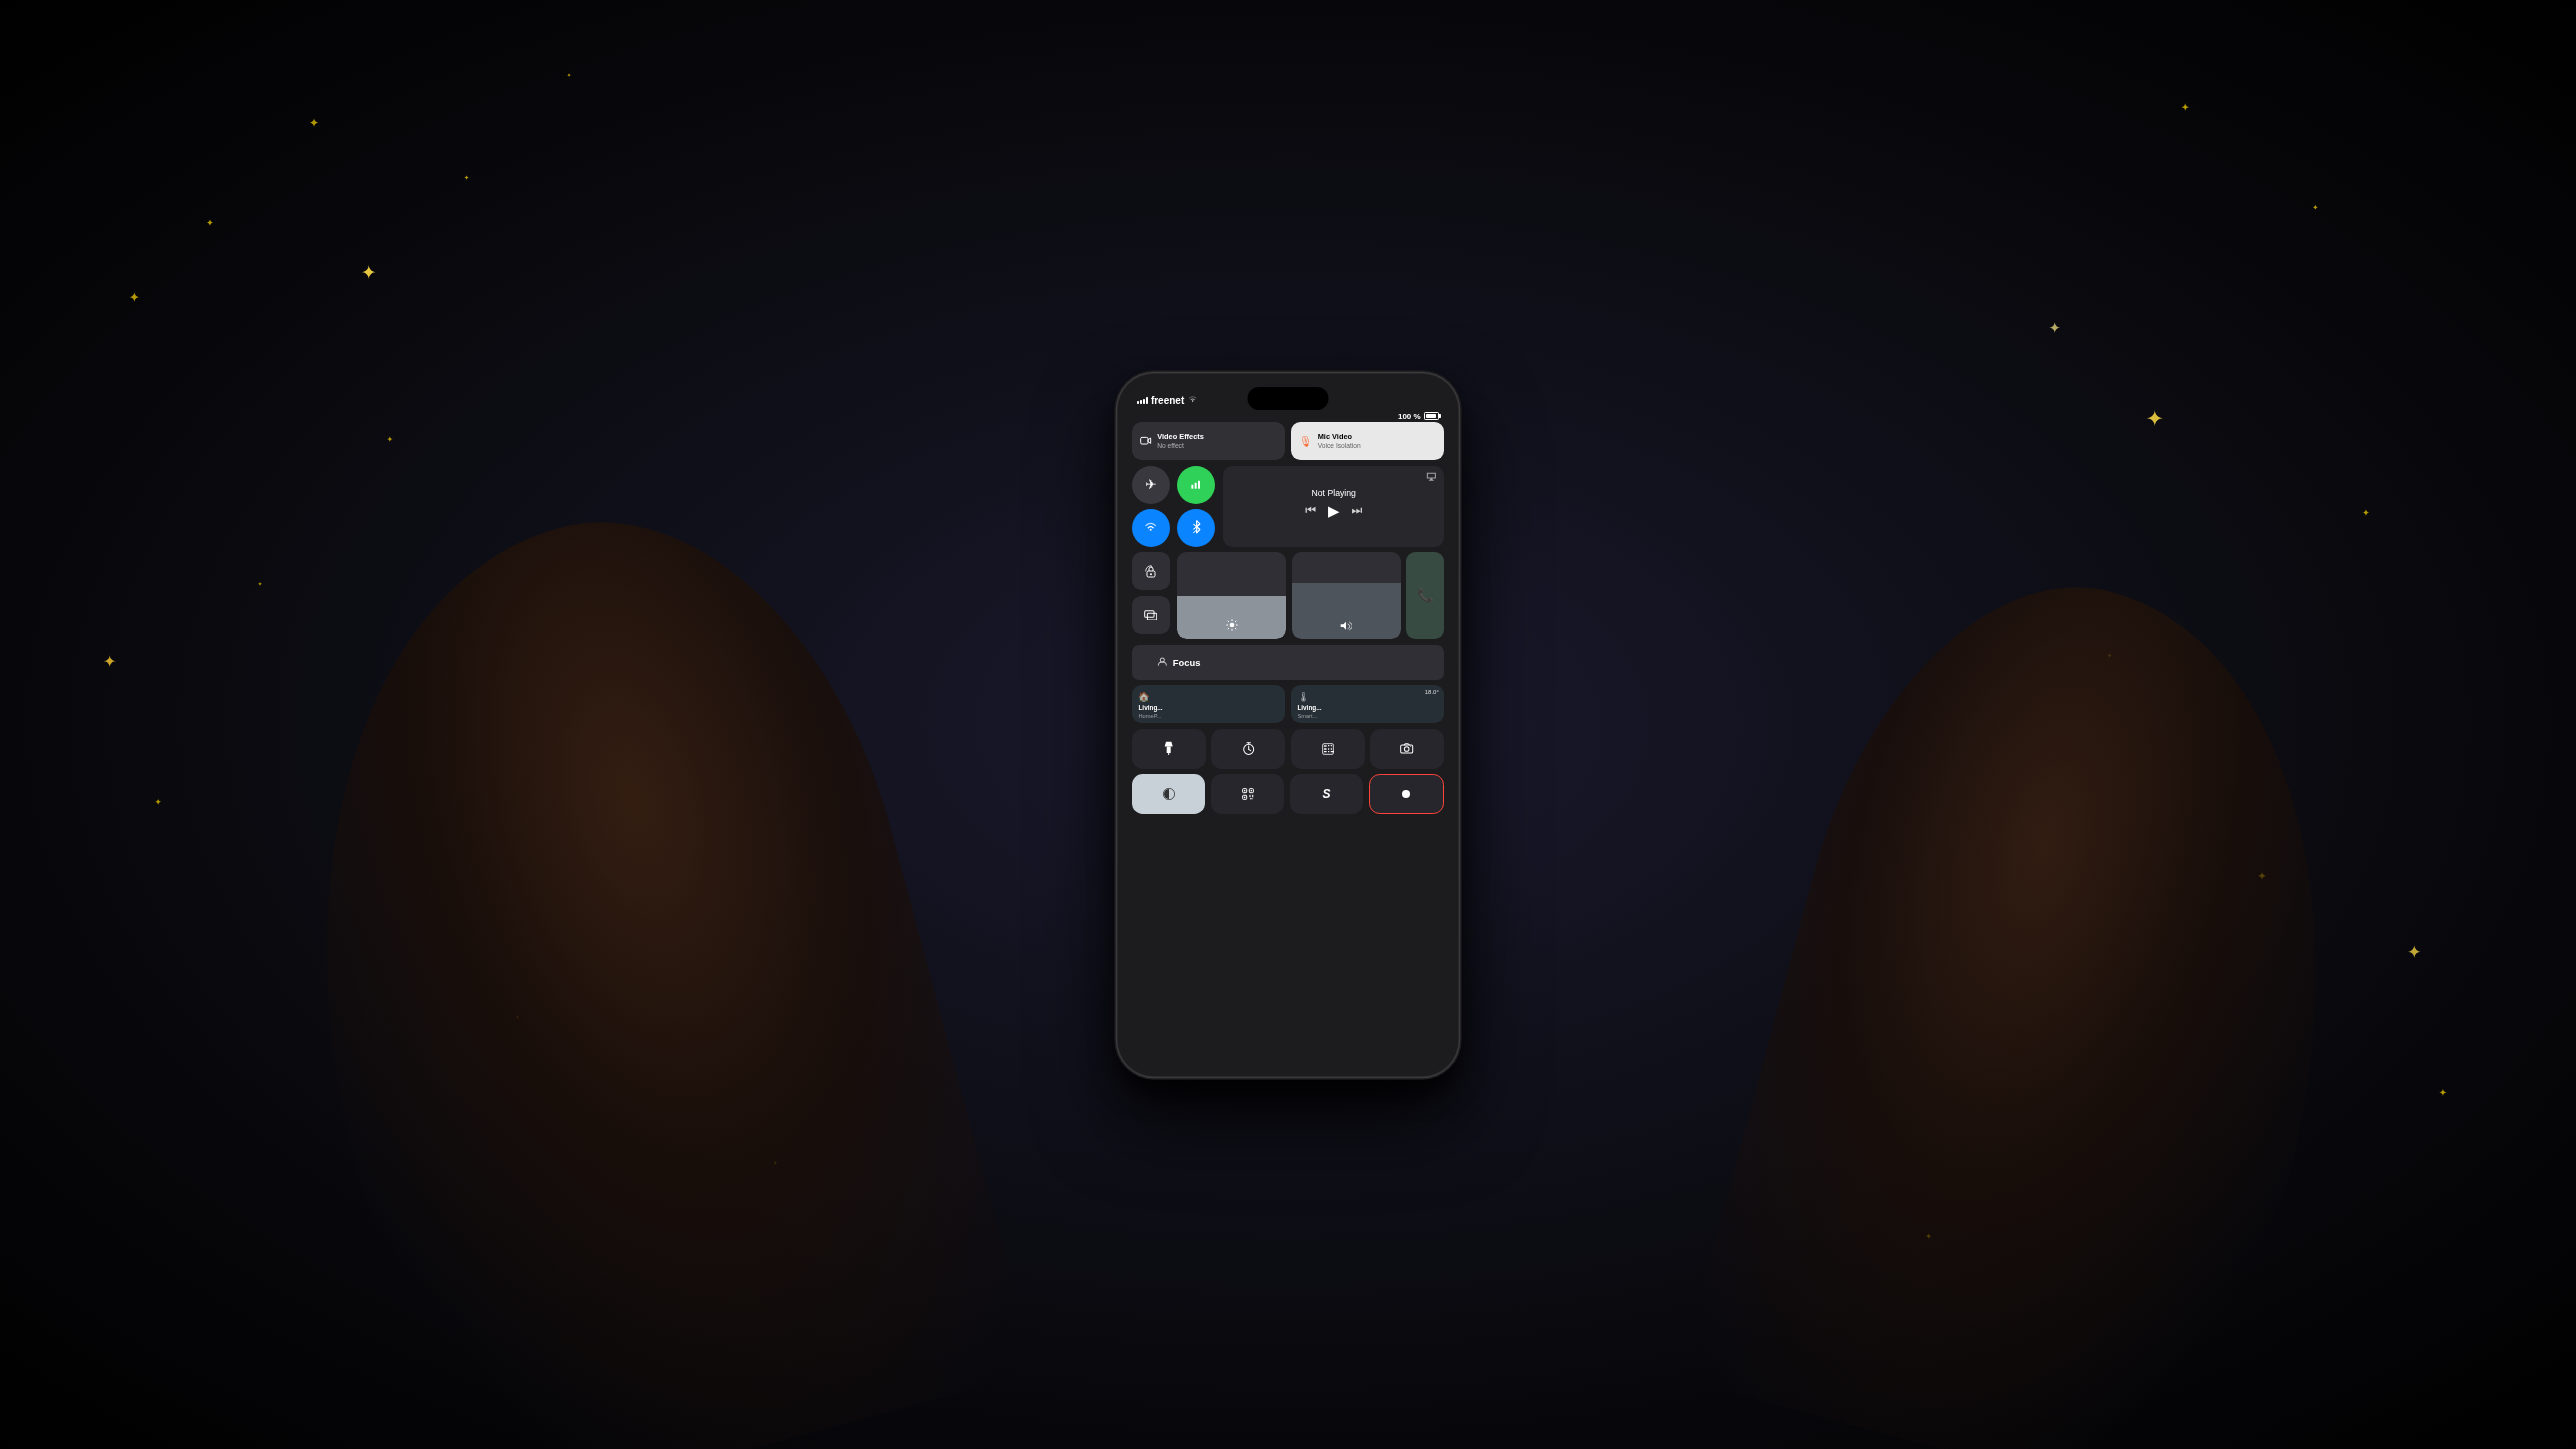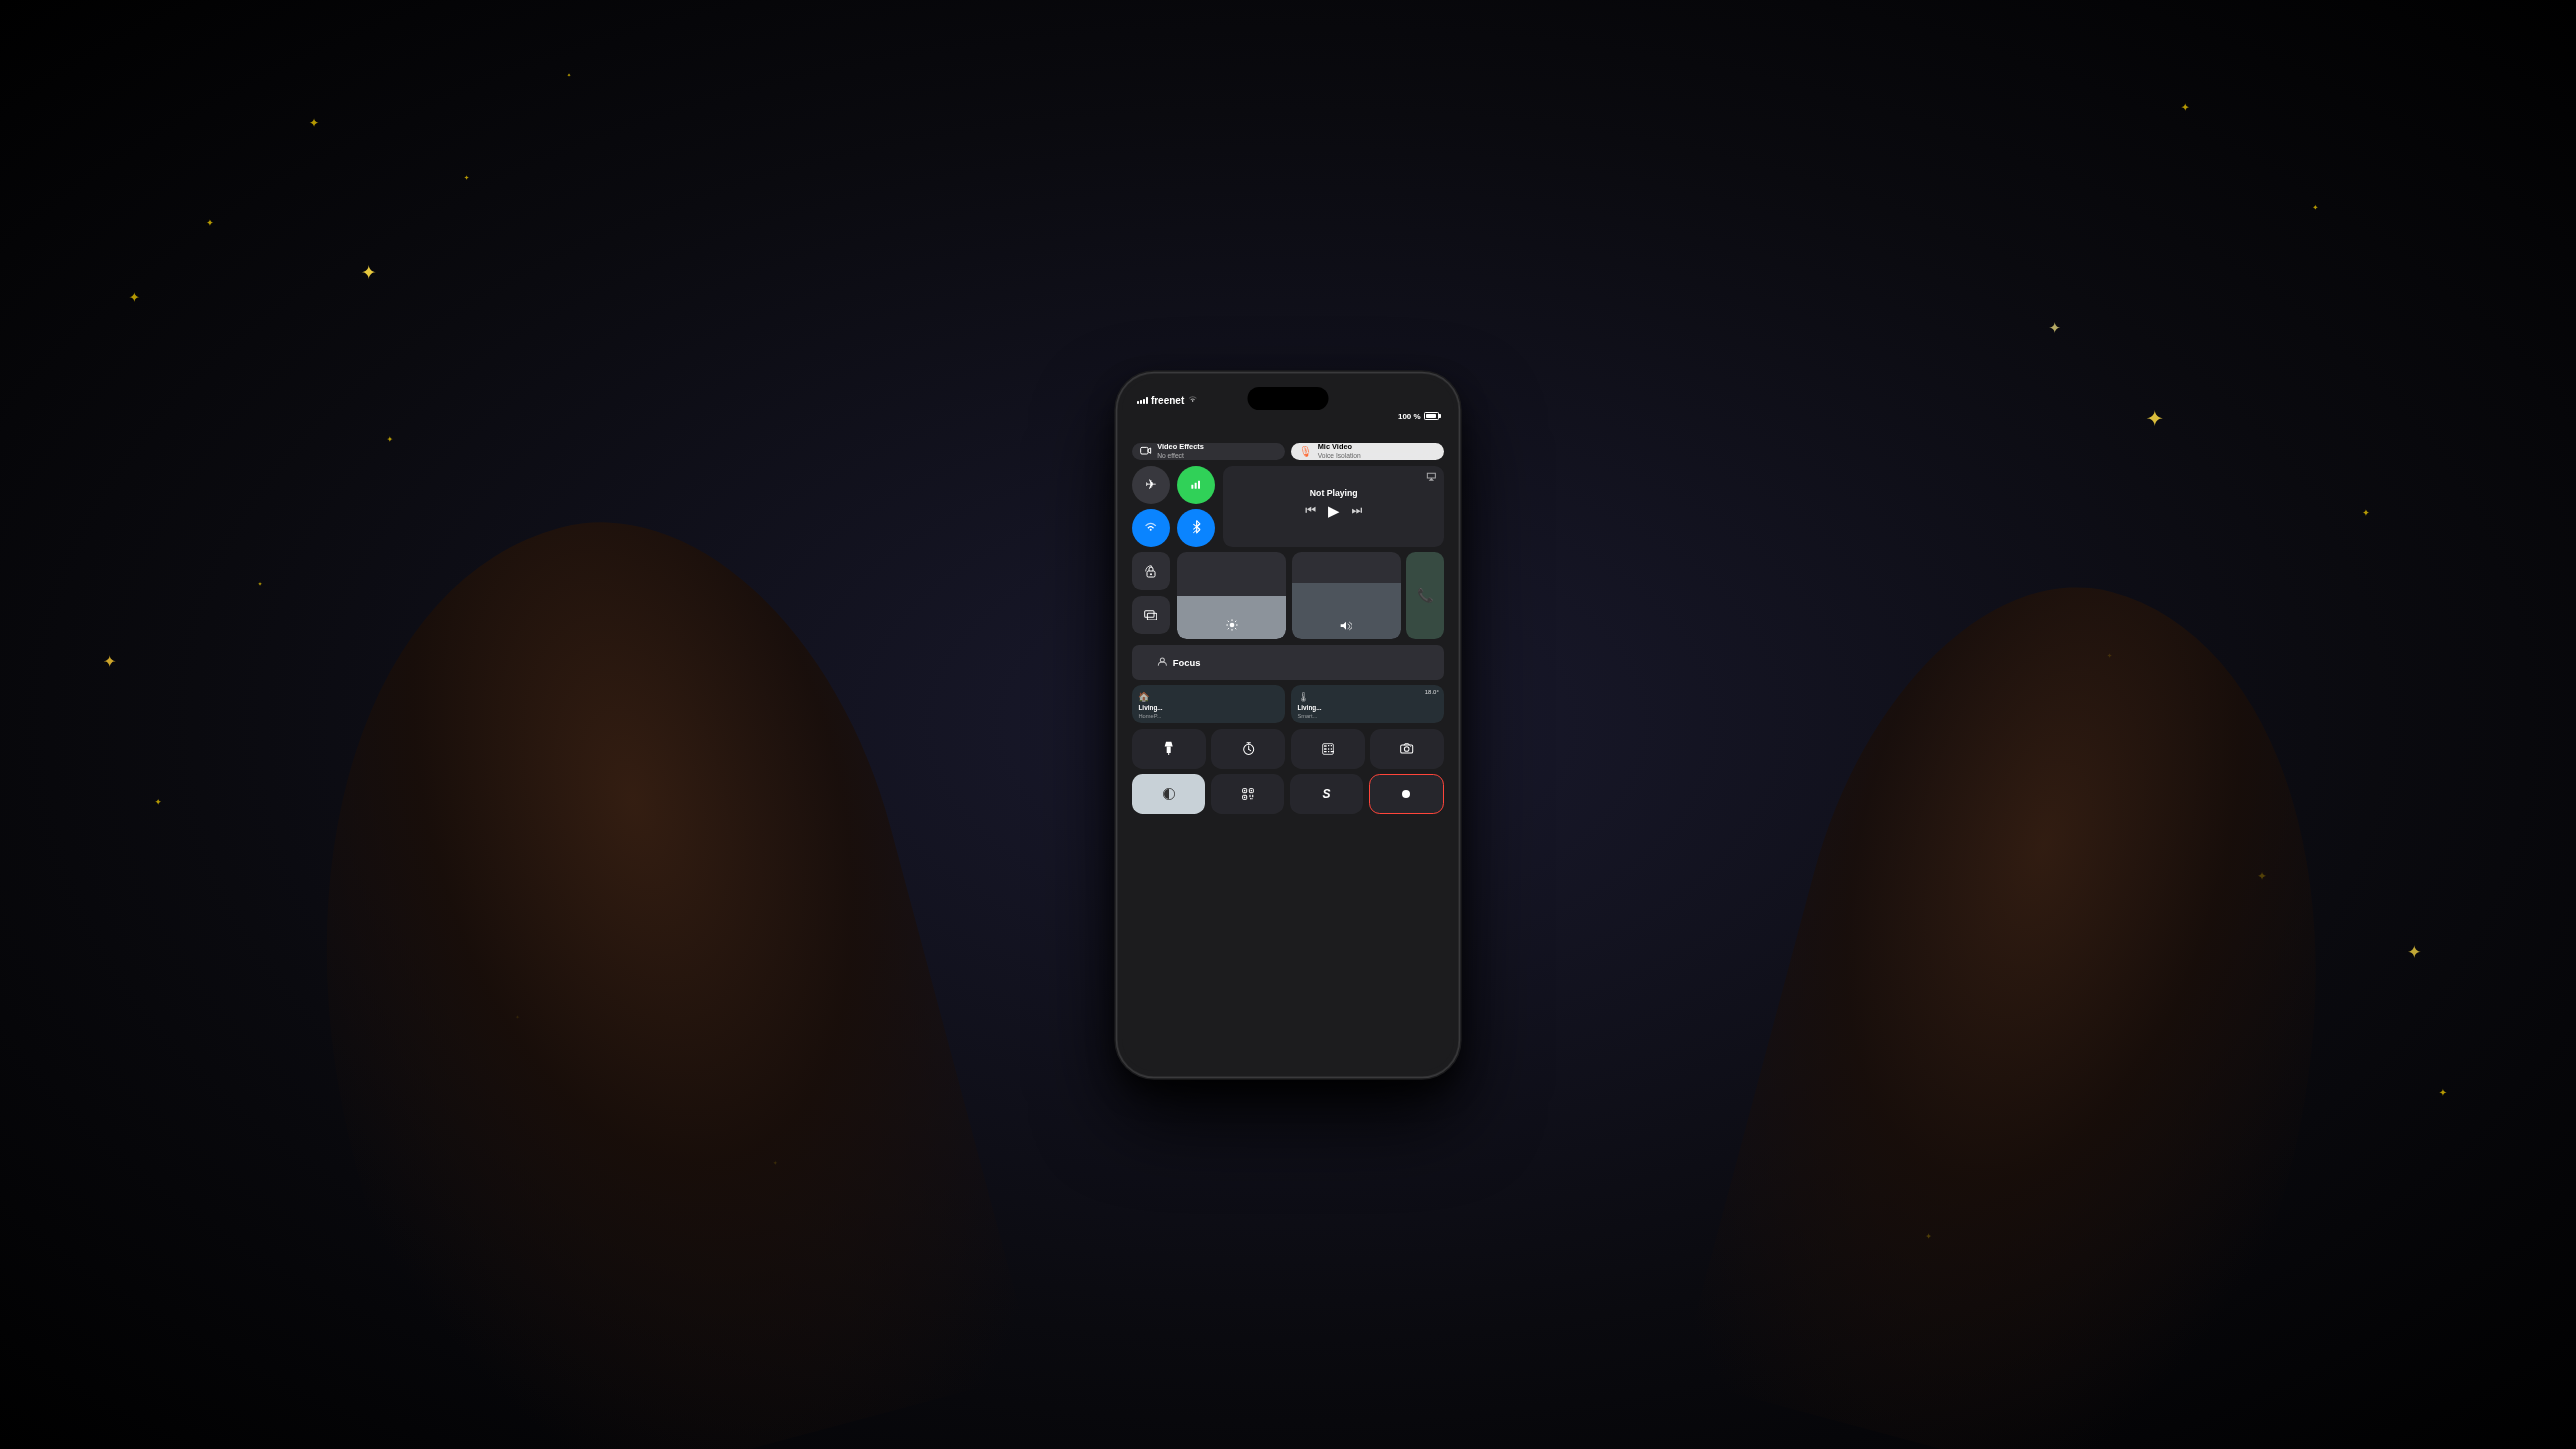--- a/index.html
+++ b/index.html
@@ -212,21 +212,20 @@
       flex-direction: column;
       gap: 5.4px;
       overflow: hidden;
     }
 
     
     .row-top {
       display: flex;
       gap: 5.4px;
       height: 38px;
-      align-items: flex-end;
     }
 
     .cc-tile {
       background: rgba(50, 50, 55, 0.92);
       border-radius: 9.4px;
       display: flex;
       align-items: center;
       padding: 0 8px;
       gap: 5.4px;
       cursor: pointer;
@@ -311,21 +310,21 @@
       justify-content: flex-end;
     }
 
     .np-airplay-icon {
       font-size: 9.4px;
       color: rgba(255,255,255,0.6);
     }
 
     .np-title {
       font-size: 8.7px;
-      font-weight: 700;
+      font-weight: 400;
       color: #fff;
       text-align: center;
     }
 
     .np-controls {
       display: flex;
       align-items: center;
       justify-content: center;
       gap: 12px;
     }

